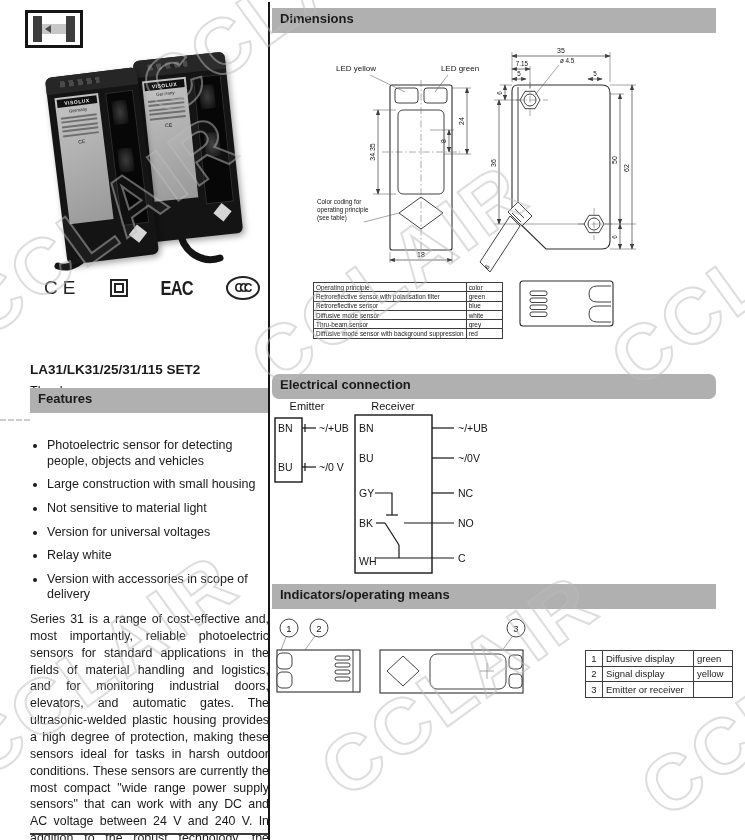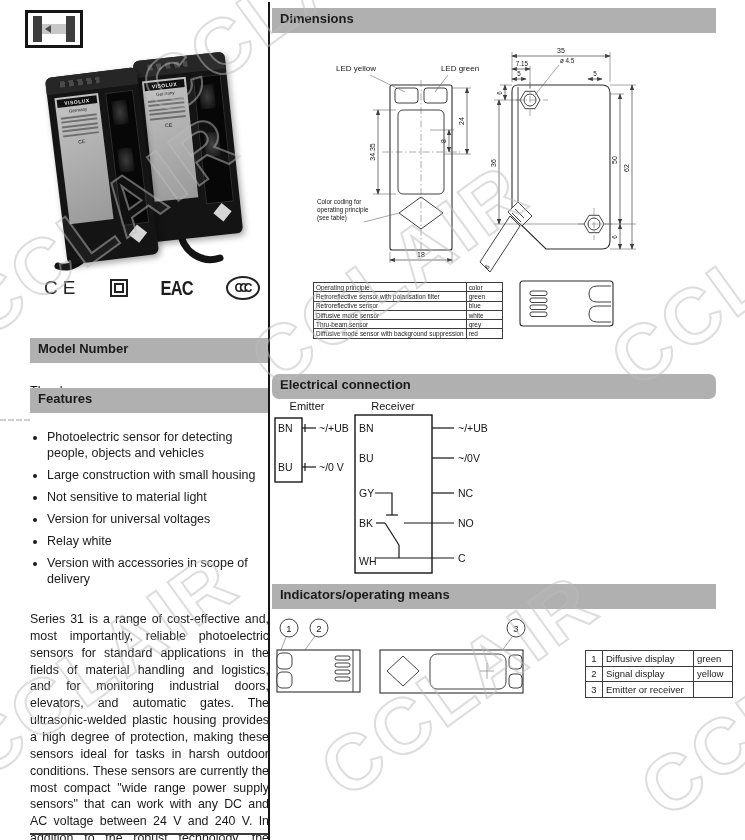--- a/index.html
+++ b/index.html
@@ -56,21 +56,21 @@
   .pc2{width:14px;height:14px;border:2px solid #222;display:flex;align-items:center;justify-content:center;}
   .pc2 i{display:block;width:6px;height:6px;border:2px solid #222;}
   .eac-mark{font-size:20px;font-weight:bold;color:#1c1c1c;transform:scaleX(.82);letter-spacing:-1px;}
   .ccc-mark{width:34px;height:24px;border:2px solid #222;border-radius:50%;display:flex;align-items:center;
             justify-content:center;font-size:12px;font-weight:bold;letter-spacing:-4px;color:#222;padding-right:3px;box-sizing:border-box;}
   
   .model-line{position:absolute;left:30px;top:362px;width:238px;font-size:13.5px;font-weight:bold;}
   .type-line{position:absolute;left:30px;top:384px;width:238px;font-size:12.5px;}
   .features-list{position:absolute;left:30px;top:430px;width:240px;font-size:12.5px;line-height:1.25;}
   .features-list ul{margin:0;padding-left:17px;}
-  .features-list li{margin-bottom:6.5px;}
+  .features-list li{margin-bottom:6.5px;margin-top:8px;}
   .prodinfo{position:absolute;left:30px;top:611px;width:239px;font-size:12.4px;line-height:1.36;
             text-align:justify;}
   
   svg{position:absolute;overflow:visible;}
   svg text{font-family:"Liberation Sans",sans-serif;fill:#141414;}
   .out{fill:#fff;stroke:#2e2e2e;stroke-width:1.1;}
   .out2{fill:#fff;stroke:#2e2e2e;stroke-width:0.9;}
   .dim{stroke:#3f3f3f;stroke-width:0.7;fill:none;}
   .ext{stroke:#5a5a5a;stroke-width:0.55;fill:none;}
   .cl{stroke:#666;stroke-width:0.55;fill:none;stroke-dasharray:7 2.5 1.5 2.5;}
@@ -159,21 +159,21 @@
 
   <div class="certs">
     <span class="ce-mark">CE</span>
     <span class="pc2">
         <i></i>
       </span>
     <span class="eac-mark">EAC</span>
     <span class="ccc-mark">CCC</span>
   </div>
 
-  <div class="bar bar-left" style="top:338px;">Model Number</div>
+  <div class="model-line">LA31/LK31/25/31/115 SET2</div>
   <div class="type-line">Thru-beam sensor</div>
 
   <div class="bar bar-left" style="top:388px;">Features</div>
   <div class="dash-a"></div>
   <div class="dash-b"></div>
 
   <div class="features-list">
     <ul>
       <li>Photoelectric sensor for detecting people, objects and vehicles</li>
       <li>Large construction with small housing</li>

